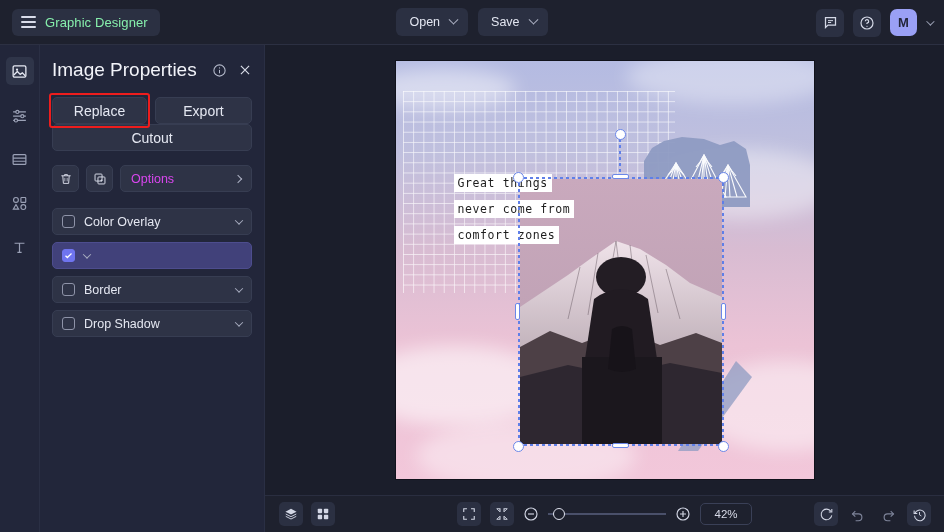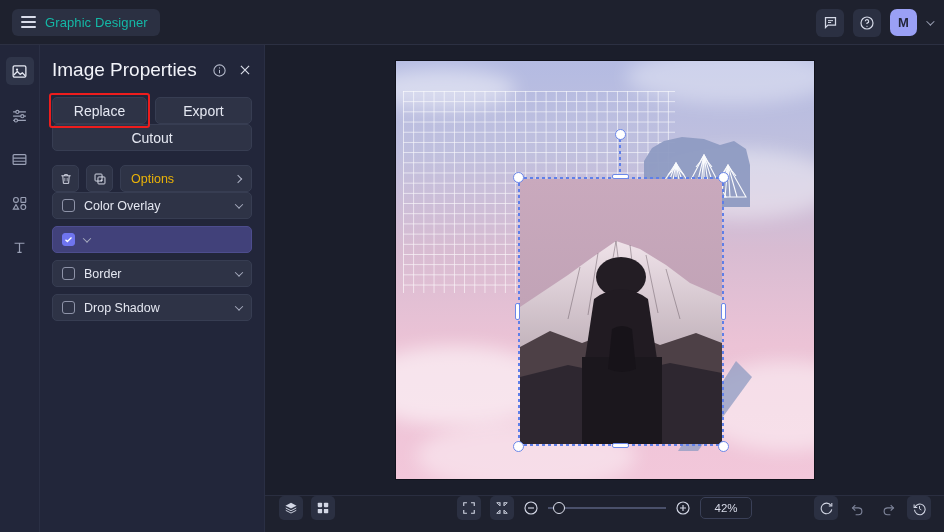--- a/index.html
+++ b/index.html
@@ -19,21 +19,21 @@
     border-bottom: 1px solid #2c3042;
     display: flex; align-items: center;
   }
   .brand-chip {
     display: flex; align-items: center; gap: 9px;
     margin-left: 12px; padding: 6px 12px 6px 9px;
     background: #2b3042; border-radius: 6px;
   }
   .hamburger { width: 15px; height: 12px; display: flex; flex-direction: column; justify-content: space-between; }
   .hamburger i { display: block; height: 1.6px; background: #d9dcea; border-radius: 1px; }
-  .brand-name { font-size: 13px; color: #14b8a6; letter-spacing: .1px; text-align: center; }
+  .brand-name { font-size: 13px; color: #86efac; letter-spacing: .1px; text-align: center; }
 
   .top-center { position: absolute; left: 0; right: 0; margin: 0 auto; width: 210px;
     display: flex; justify-content: center; gap: 10px; }
   .menu-btn {
     display: flex; align-items: center; gap: 10px;
     background: #2b3042; border-radius: 6px; padding: 7px 11px 7px 13px;
     font-size: 12.5px; color: #e3e6f1; cursor: pointer;
   }
   .chev-d { width: 7px; height: 7px; border-right: 1.5px solid #aeb3c6; border-bottom: 1.5px solid #aeb3c6;
     transform: rotate(45deg) translate(-2px,-2px); }
@@ -84,26 +84,26 @@
     position: absolute; left: -3px; top: -4px; right: -3px; bottom: -4px;
     border: 2px solid #ee1d1d; border-radius: 3px; pointer-events: none;
   }
 
   .tool-row { display: flex; gap: 7px; margin-top: 14px; }
   .sq-btn { width: 27px; height: 27px; border-radius: 5px; background: #2e3346; border: 1px solid #373d52;
     display: flex; align-items: center; justify-content: center; cursor: pointer; }
   .options-btn {
     flex: 1; height: 27px; border-radius: 5px; background: #2e3346; border: 1px solid #373d52;
     display: flex; align-items: center; justify-content: space-between; padding: 0 10px;
-    font-size: 12.5px; color: #eab308; cursor: pointer;
+    font-size: 12.5px; color: #d946ef; cursor: pointer;
   }
   .chev-r { width: 6px; height: 6px; border-right: 1.5px solid #aeb3c6; border-top: 1.5px solid #aeb3c6;
     transform: rotate(45deg); }
 
-  .fx-list { }
+  .fx-list { margin-top: 16px; }
   .fx-row {
     height: 27px; border-radius: 5px; background: #2e3346;
     display: flex; align-items: center; padding: 0 9px; margin-bottom: 7px;
     cursor: pointer; border: 1px solid #373d52;
   }
   .fx-row.on { background: #41417a; border-color: #4d4d8e; }
   .cb { width: 13px; height: 13px; border-radius: 3px; border: 1.4px solid #8e93a8; margin-right: 9px;
     display: flex; align-items: center; justify-content: center; flex: none; }
   .fx-row.on .cb { background: #6f74ef; border-color: #6f74ef; }
   .cb svg { display: none; }
@@ -154,21 +154,21 @@
   .qline {
     display: inline-block; background: #ffffff; color: #1d1d1d;
     font-family: "DejaVu Sans Mono", monospace; font-size: 11.5px;
     padding: 2px 4px; margin-bottom: 7px; letter-spacing: .6px; white-space: nowrap;
   }
 
   
   .bottombar {
     position: absolute; left: 265px; top: 495px; width: 679px; height: 37px;
     background: #1e212e; border-top: 1px solid #2a2e40;
-    display: flex; align-items: flex-start;
+    display: flex; align-items: center;
   }
   .bb-left { display: flex; gap: 8px; margin-left: 14px; }
   .bb-center { position: absolute; left: 0; right: 0; margin: 0 auto; width: 300px;
     display: flex; align-items: center; justify-content: center; gap: 9px; }
   .bb-right { position: absolute; right: 13px; display: flex; align-items: center; gap: 7px; }
   .bb-btn { width: 24px; height: 24px; border-radius: 5px; background: #2b3042;
     display: flex; align-items: center; justify-content: center; cursor: pointer; }
   .bb-btn.flat { background: transparent; }
   .slider-track { width: 118px; height: 2px; background: #4a506a; position: relative; }
   .slider-knob { position: absolute; left: 5px; top: -5px; width: 12px; height: 12px; border-radius: 50%;
@@ -188,20 +188,30 @@
   <div class="topbar">
     <div class="brand-chip">
       <span class="hamburger">
           <i></i>
           <i></i>
           <i></i>
         </span>
       <span class="brand-name">Graphic Designer</span>
     </div>
 
+    <div class="top-center">
+      <div class="menu-btn">
+        <span>Open</span>
+        <span class="chev-d"></span>
+      </div>
+      <div class="menu-btn">
+        <span>Save</span>
+        <span class="chev-d"></span>
+      </div>
+    </div>
 
     <div class="top-right">
       <div class="icon-btn">
         <svg class="ico" width="15" height="15" viewBox="0 0 24 24" fill="none" stroke="#d4d8e6" stroke-width="2">
           <path d="M4 4h16v12H8l-4 4V4z"></path>
             <path d="M8 9h8M8 12h5" stroke-width="1.6"></path>
         </svg>
       </div>
       <div class="icon-btn">
         <svg class="ico" width="16" height="16" viewBox="0 0 24 24" fill="none" stroke="#d4d8e6" stroke-width="1.8">
@@ -383,20 +393,25 @@
           </g>
           <path d="M0 168 L30 152 L62 164 L100 150 L140 166 L176 154 L202 164 L202 265 L0 265 Z" fill="#4d4046"></path>
           <path d="M0 198 L48 186 L96 196 L150 184 L202 194 L202 265 L0 265 Z" fill="#2e2730"></path>
           <ellipse cx="101" cy="98" rx="25" ry="20" fill="#231d24"></ellipse>
           <path d="M74 120 Q101 100 128 120 L140 200 Q101 214 62 200 Z" fill="#211b22"></path>
           <rect x="62" y="178" width="80" height="87" fill="#1b171d"></rect>
           <path d="M92 150 q10 -6 20 0 l4 40 q-14 6 -28 0 z" fill="#171319"></path>
         </svg>
       </div>
 
+      <div class="quote">
+        <div><span class="qline">Great things</span></div>
+        <div><span class="qline">never come from</span></div>
+        <div><span class="qline">comfort zones</span></div>
+      </div>
 
       <div class="sel">
         <div class="sel-edge" style="left:0;top:0;width:206px;height:2px"></div>
         <div class="sel-edge" style="left:0;top:267px;width:206px;height:2px"></div>
         <div class="sel-edge v" style="left:0;top:0;width:2px;height:269px"></div>
         <div class="sel-edge v" style="left:204px;top:0;width:2px;height:269px"></div>
 
         <div class="hdl" style="left:-5px;top:-5px"></div>
         <div class="hdl" style="left:200px;top:-5px"></div>
         <div class="hdl" style="left:-5px;top:264px"></div>

